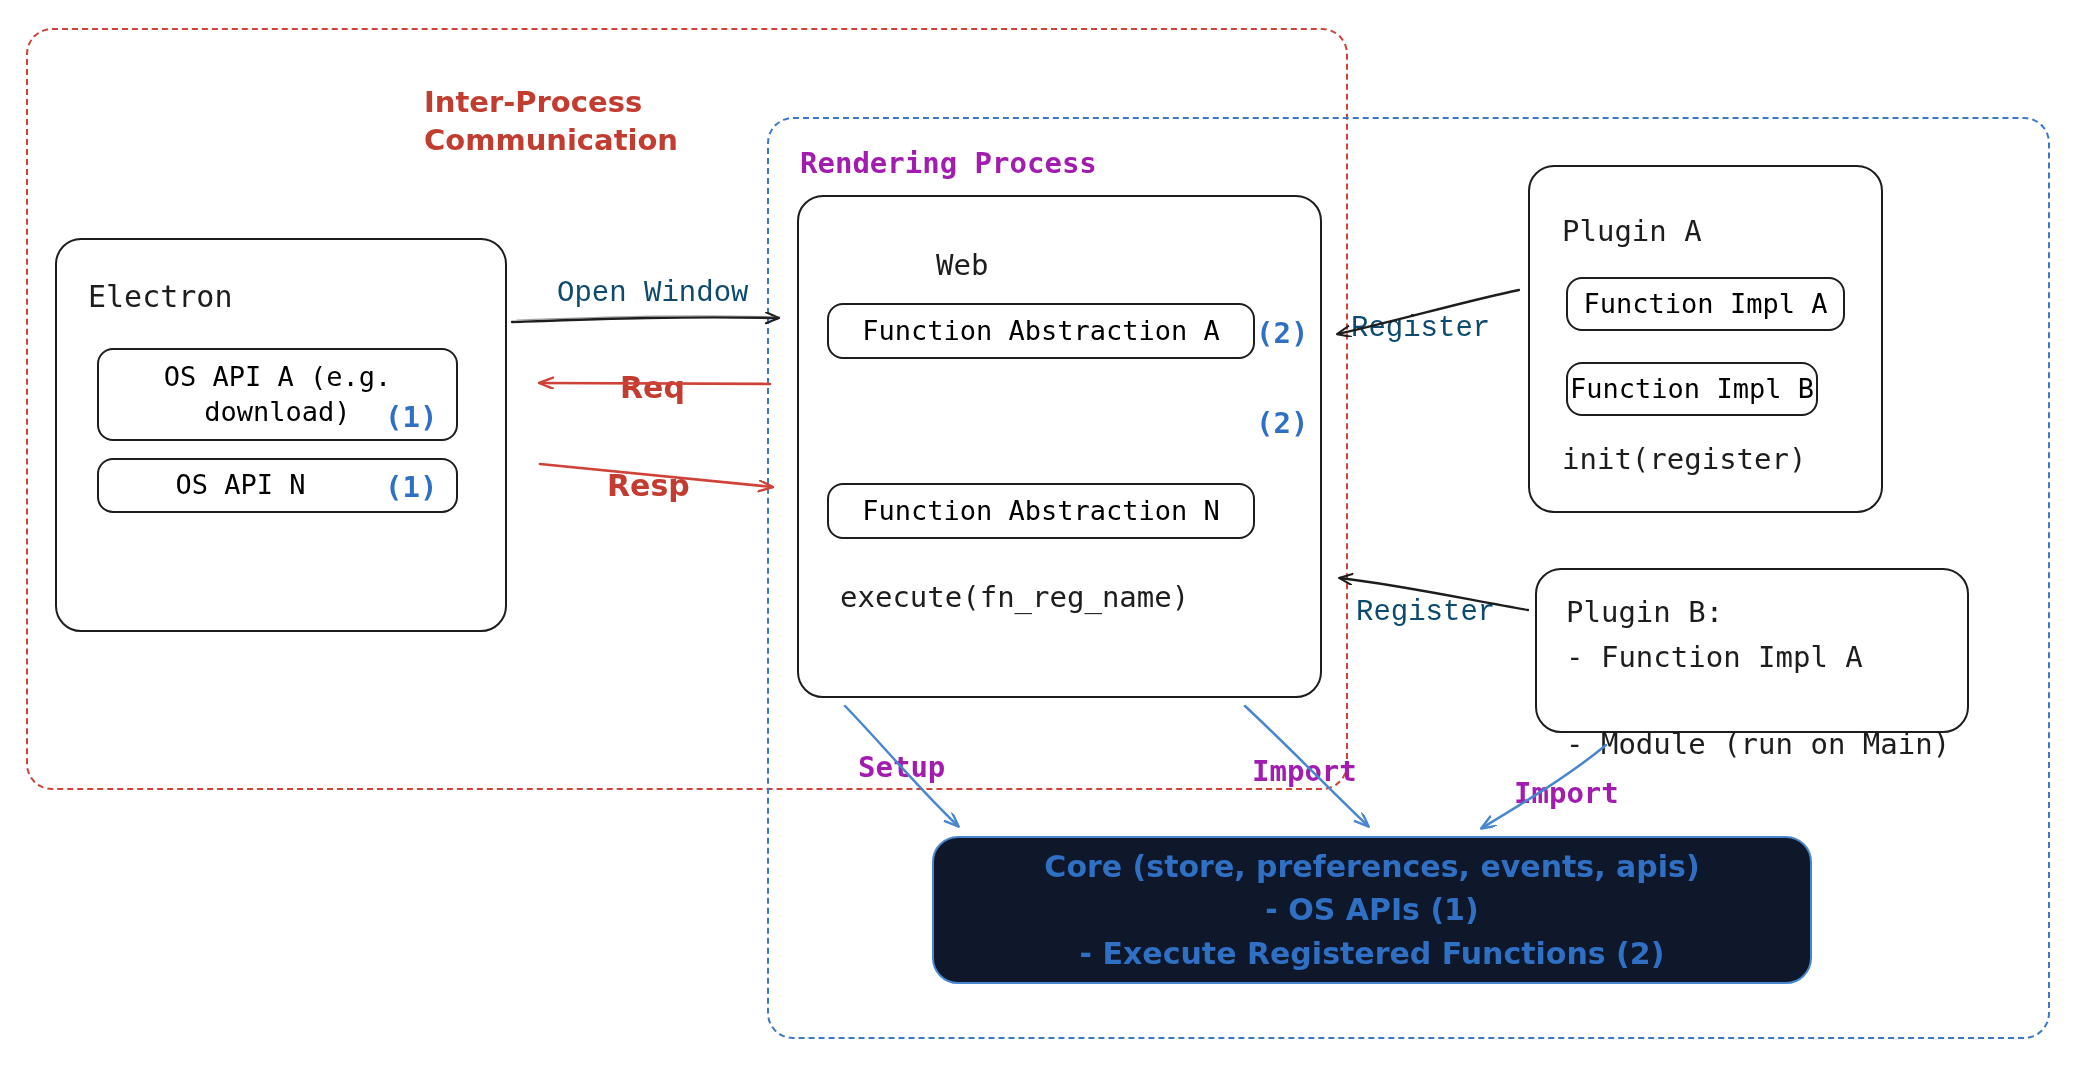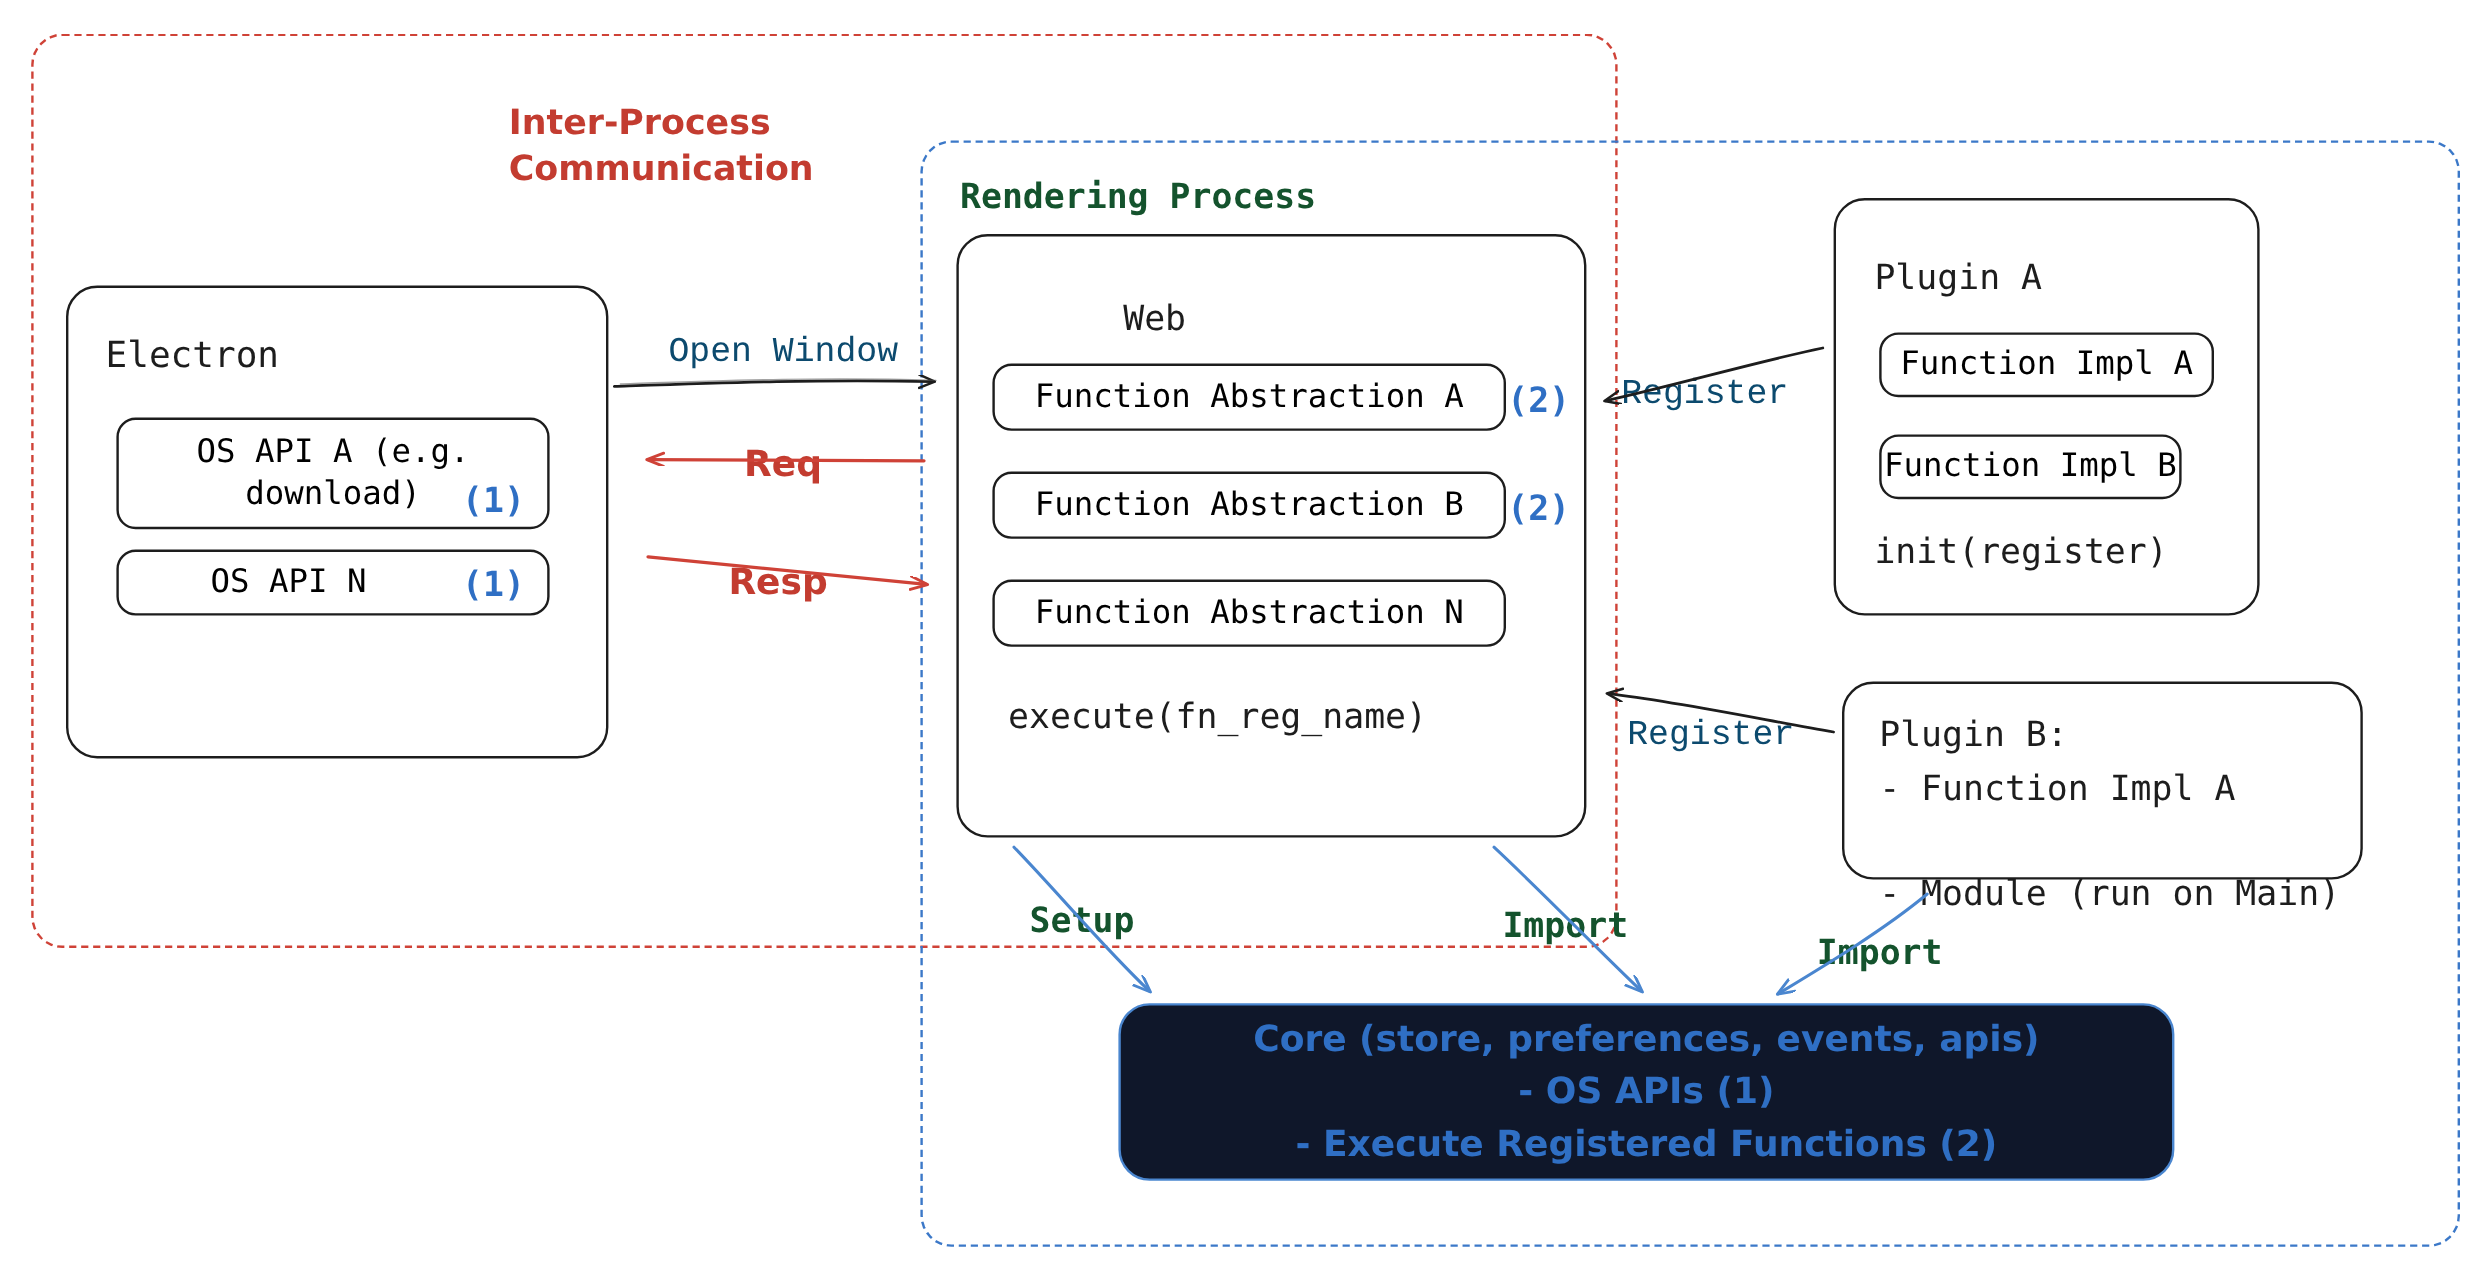--- a/index.html
+++ b/index.html
@@ -28,21 +28,21 @@
     position:absolute;box-sizing:border-box;
     border:2.4px dashed #cf4237;border-radius:26px;background:transparent;
   }
   .dashed-blue{
     position:absolute;box-sizing:border-box;
     border:2.4px dashed #3b78c8;border-radius:26px;background:transparent;
   }
   .lbl{position:absolute;white-space:pre;line-height:1.30;}
   .lbl-red{color:#c33c30;font-weight:bold;
     font-family:"DejaVu Sans","Liberation Sans",sans-serif;}
-  .lbl-blue{color:#14532d;font-weight:bold;}
+  .lbl-blue{color:#a21caf;font-weight:bold;}
   .lbl-dark{color:#0c4a6e;font-family:Liberation Mono, monospace;}
   .marker-blue{color:#2f6fc4;font-weight:bold;position:absolute;white-space:pre;}
 
   .core-box{
     position:absolute;box-sizing:border-box;
     border:2.6px solid #4a86cf;border-radius:26px;background:#0f172a;
     display:flex;flex-direction:column;align-items:center;justify-content:center;
     color:#2f6fc4;font-weight:bold;
     font-family:"DejaVu Sans","Liberation Sans",sans-serif;
     line-height:1.44;text-align:center;
@@ -77,23 +77,20 @@
   <div class="marker-blue" style="left:385px;top:470px;font-size:29px;">(1)</div>
 
   <div class="box" style="left:797px;top:195px;width:525px;height:503px;"></div>
   <div class="boxtitle" style="left:936px;top:248px;font-size:29px;">Web</div>
 
   <div class="inner" style="left:827px;top:303px;width:428px;height:56px;">
     <span style="font-size:27px;white-space:pre;">Function Abstraction A</span>
   </div>
   <div class="marker-blue" style="left:1256px;top:316px;font-size:29px;">(2)</div>
 
-  <div class="inner" style="left:827px;top:393px;width:428px;height:56px;">
-    <span style="font-size:27px;white-space:pre;">Function Abstraction B</span>
-  </div>
   <div class="marker-blue" style="left:1256px;top:406px;font-size:29px;">(2)</div>
 
   <div class="inner" style="left:827px;top:483px;width:428px;height:56px;">
     <span style="font-size:27px;white-space:pre;">Function Abstraction N</span>
   </div>
 
   <div class="boxtitle" style="left:840px;top:580px;font-size:29px;">execute(fn_reg_name)</div>
 
   <div class="box" style="left:1528px;top:165px;width:355px;height:348px;"></div>
   <div class="boxtitle" style="left:1562px;top:214px;font-size:29px;">Plugin A</div>

